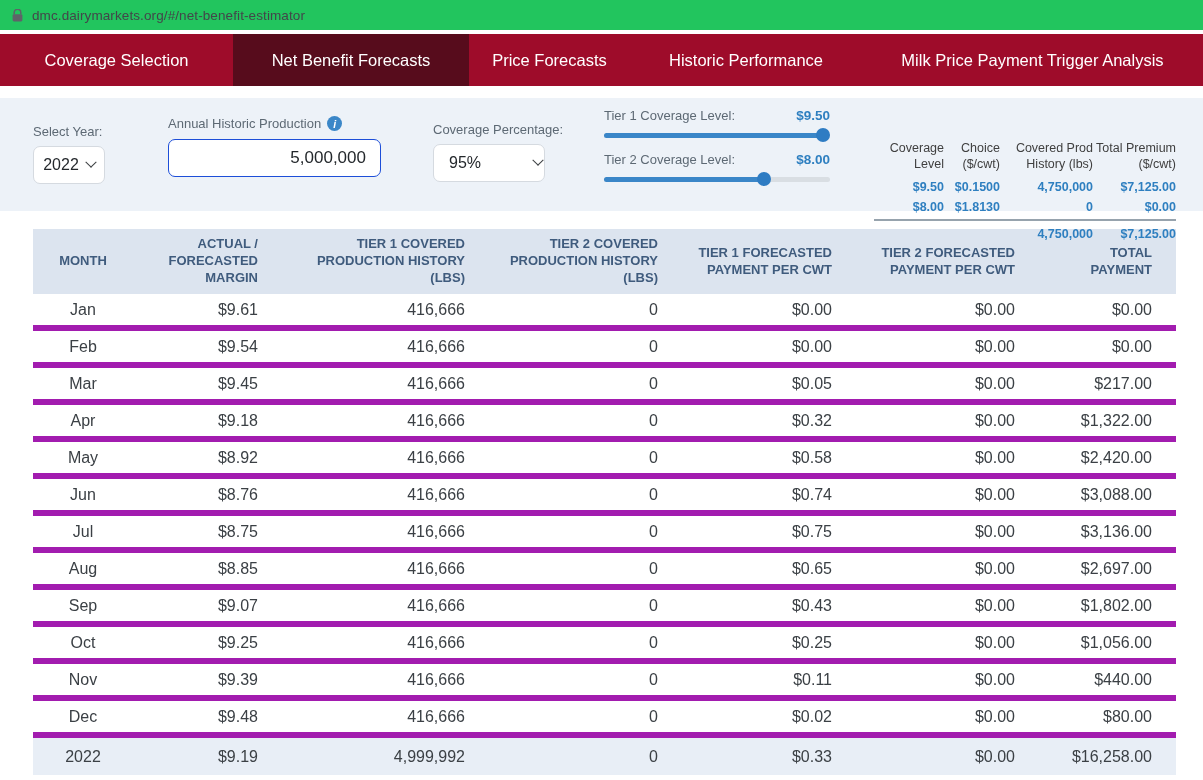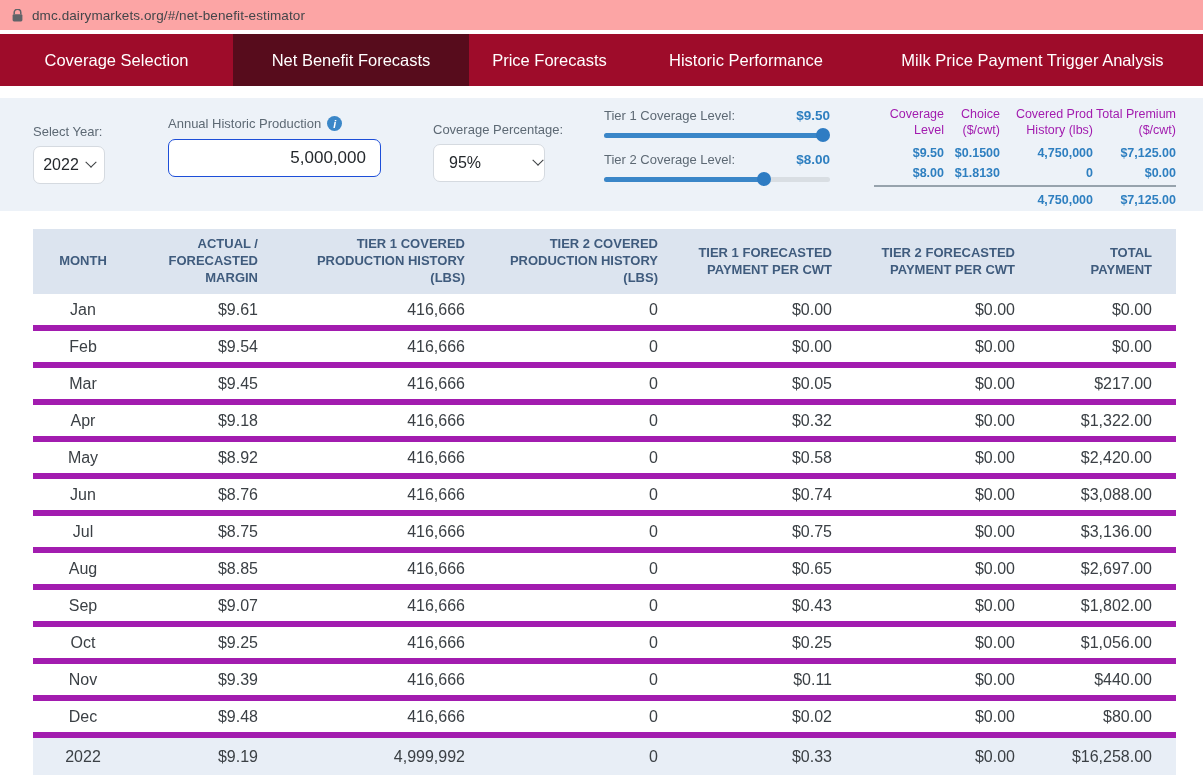--- a/index.html
+++ b/index.html
@@ -1,20 +1,20 @@
 <!DOCTYPE html>
 <html><head>
 <meta charset="utf-8">
 <style>
   * { margin:0; padding:0; box-sizing:border-box; }
   html,body { width:1203px; height:780px; overflow:hidden; background:#fff;
               font-family:"Liberation Sans", sans-serif; }
 
   
-  .urlbar { height:30px; background:#fca5a5; display:flex; align-items:center;
+  .urlbar { height:30px; background:#22c55e; display:flex; align-items:center;
             padding-left:12px; gap:9px; }
   .url-text { font-size:13.5px; color:#43464a; letter-spacing:.1px; }
 
   
   .nav { height:52px; background:#9e0c2a; display:flex; margin-top:4px; }
   .tab { display:flex; align-items:center; justify-content:center; height:100%;
          color:#fff; font-size:16.5px; cursor:pointer; white-space:nowrap; }
   .tab.active { background:#570c1c; }
 
   
@@ -44,21 +44,21 @@
   .track { position:relative; height:5px; background:#d9dee3; border-radius:3px; margin-top:10px; cursor:pointer; }
   .track .fill { position:absolute; left:0; top:0; height:5px; background:#3a86c8; border-radius:3px; }
   .track .thumb { position:absolute; top:-5px; width:14px; height:14px; border-radius:50%;
                   background:#2e7cc3; cursor:grab; }
   .slide2 { margin-top:14px; }
 
   
   .premium { position:absolute; left:874px; top:8px; width:302px; display:grid;
              grid-template-columns:70px 56px 93px 83px; }
   .pcell { text-align:right; font-size:12.5px; line-height:1.3; }
-  .phead { color:#a21caf; padding-bottom:6px; }
+  .phead { color:#404040; padding-bottom:6px;margin-top:34px; }
   .pval  { color:#2e7fc0; font-weight:bold; padding-bottom:4px; }
   .ptotal { border-top:2px solid #97a3ad; padding-top:5px; }
 
   
   .table { margin:18px 0 0 33px; width:1143px; }
   .thead, .trow { display:grid; grid-template-columns:100px 125px 207px 193px 174px 183px 161px; }
   .thead { background:#dce4ef; height:65px; align-items:center; }
   .th { font-size:13px; font-weight:bold; color:#3f5b7d; text-transform:uppercase;
         text-align:right; line-height:1.3; }
   .th0 { text-align:center; }

